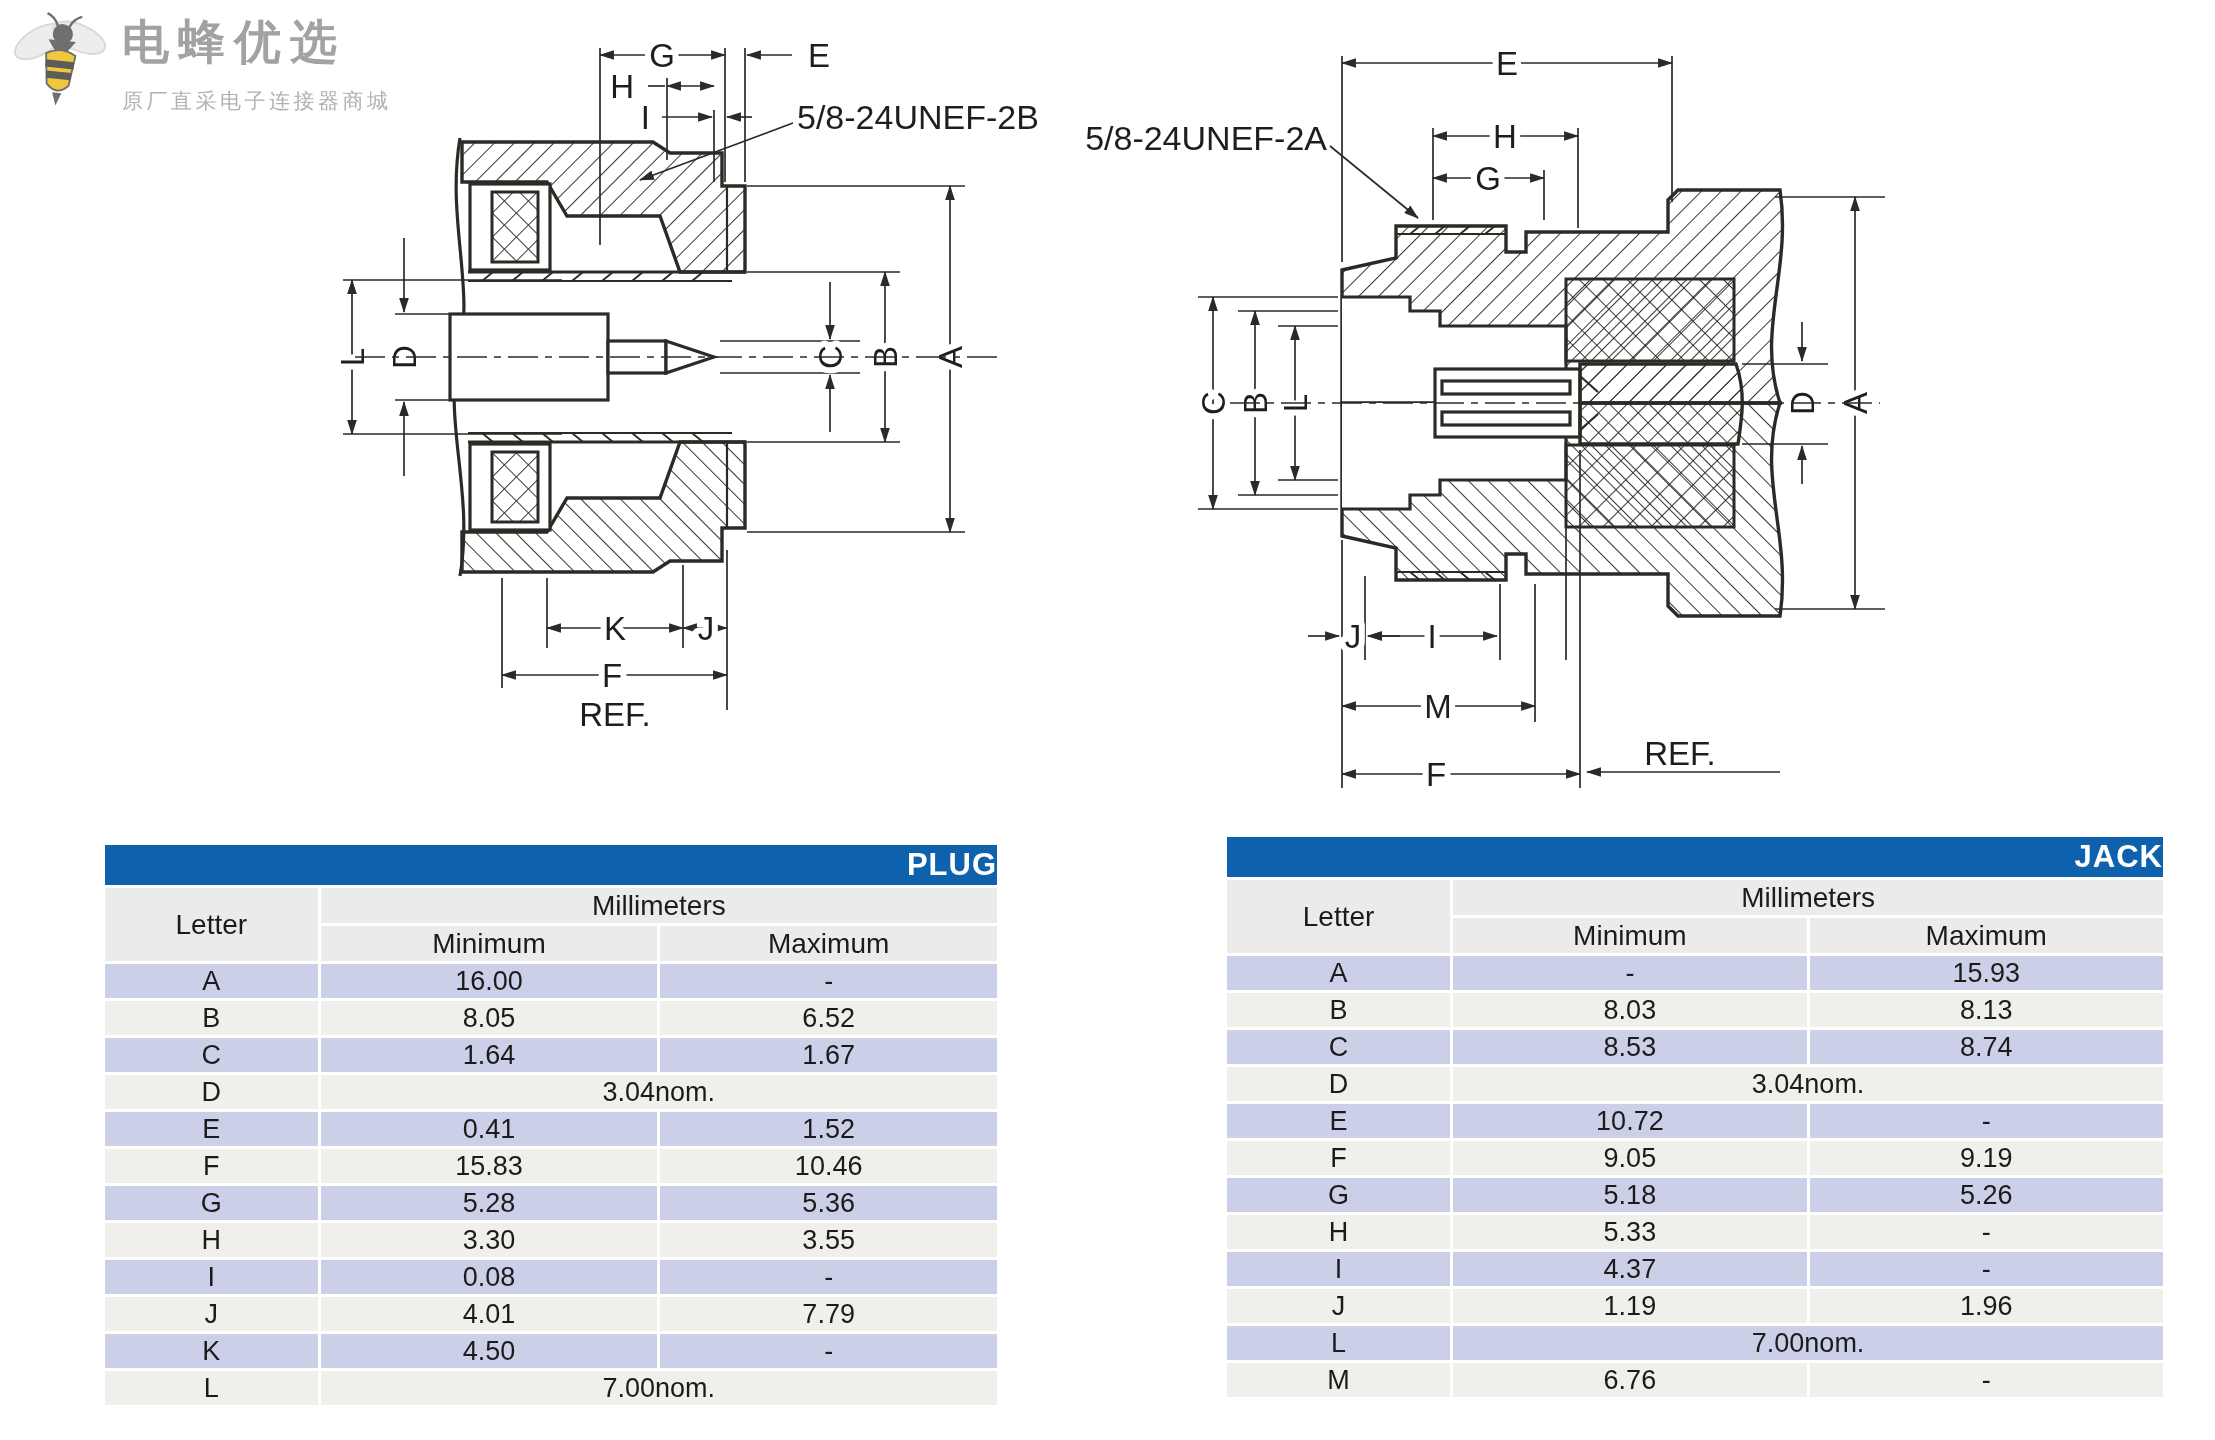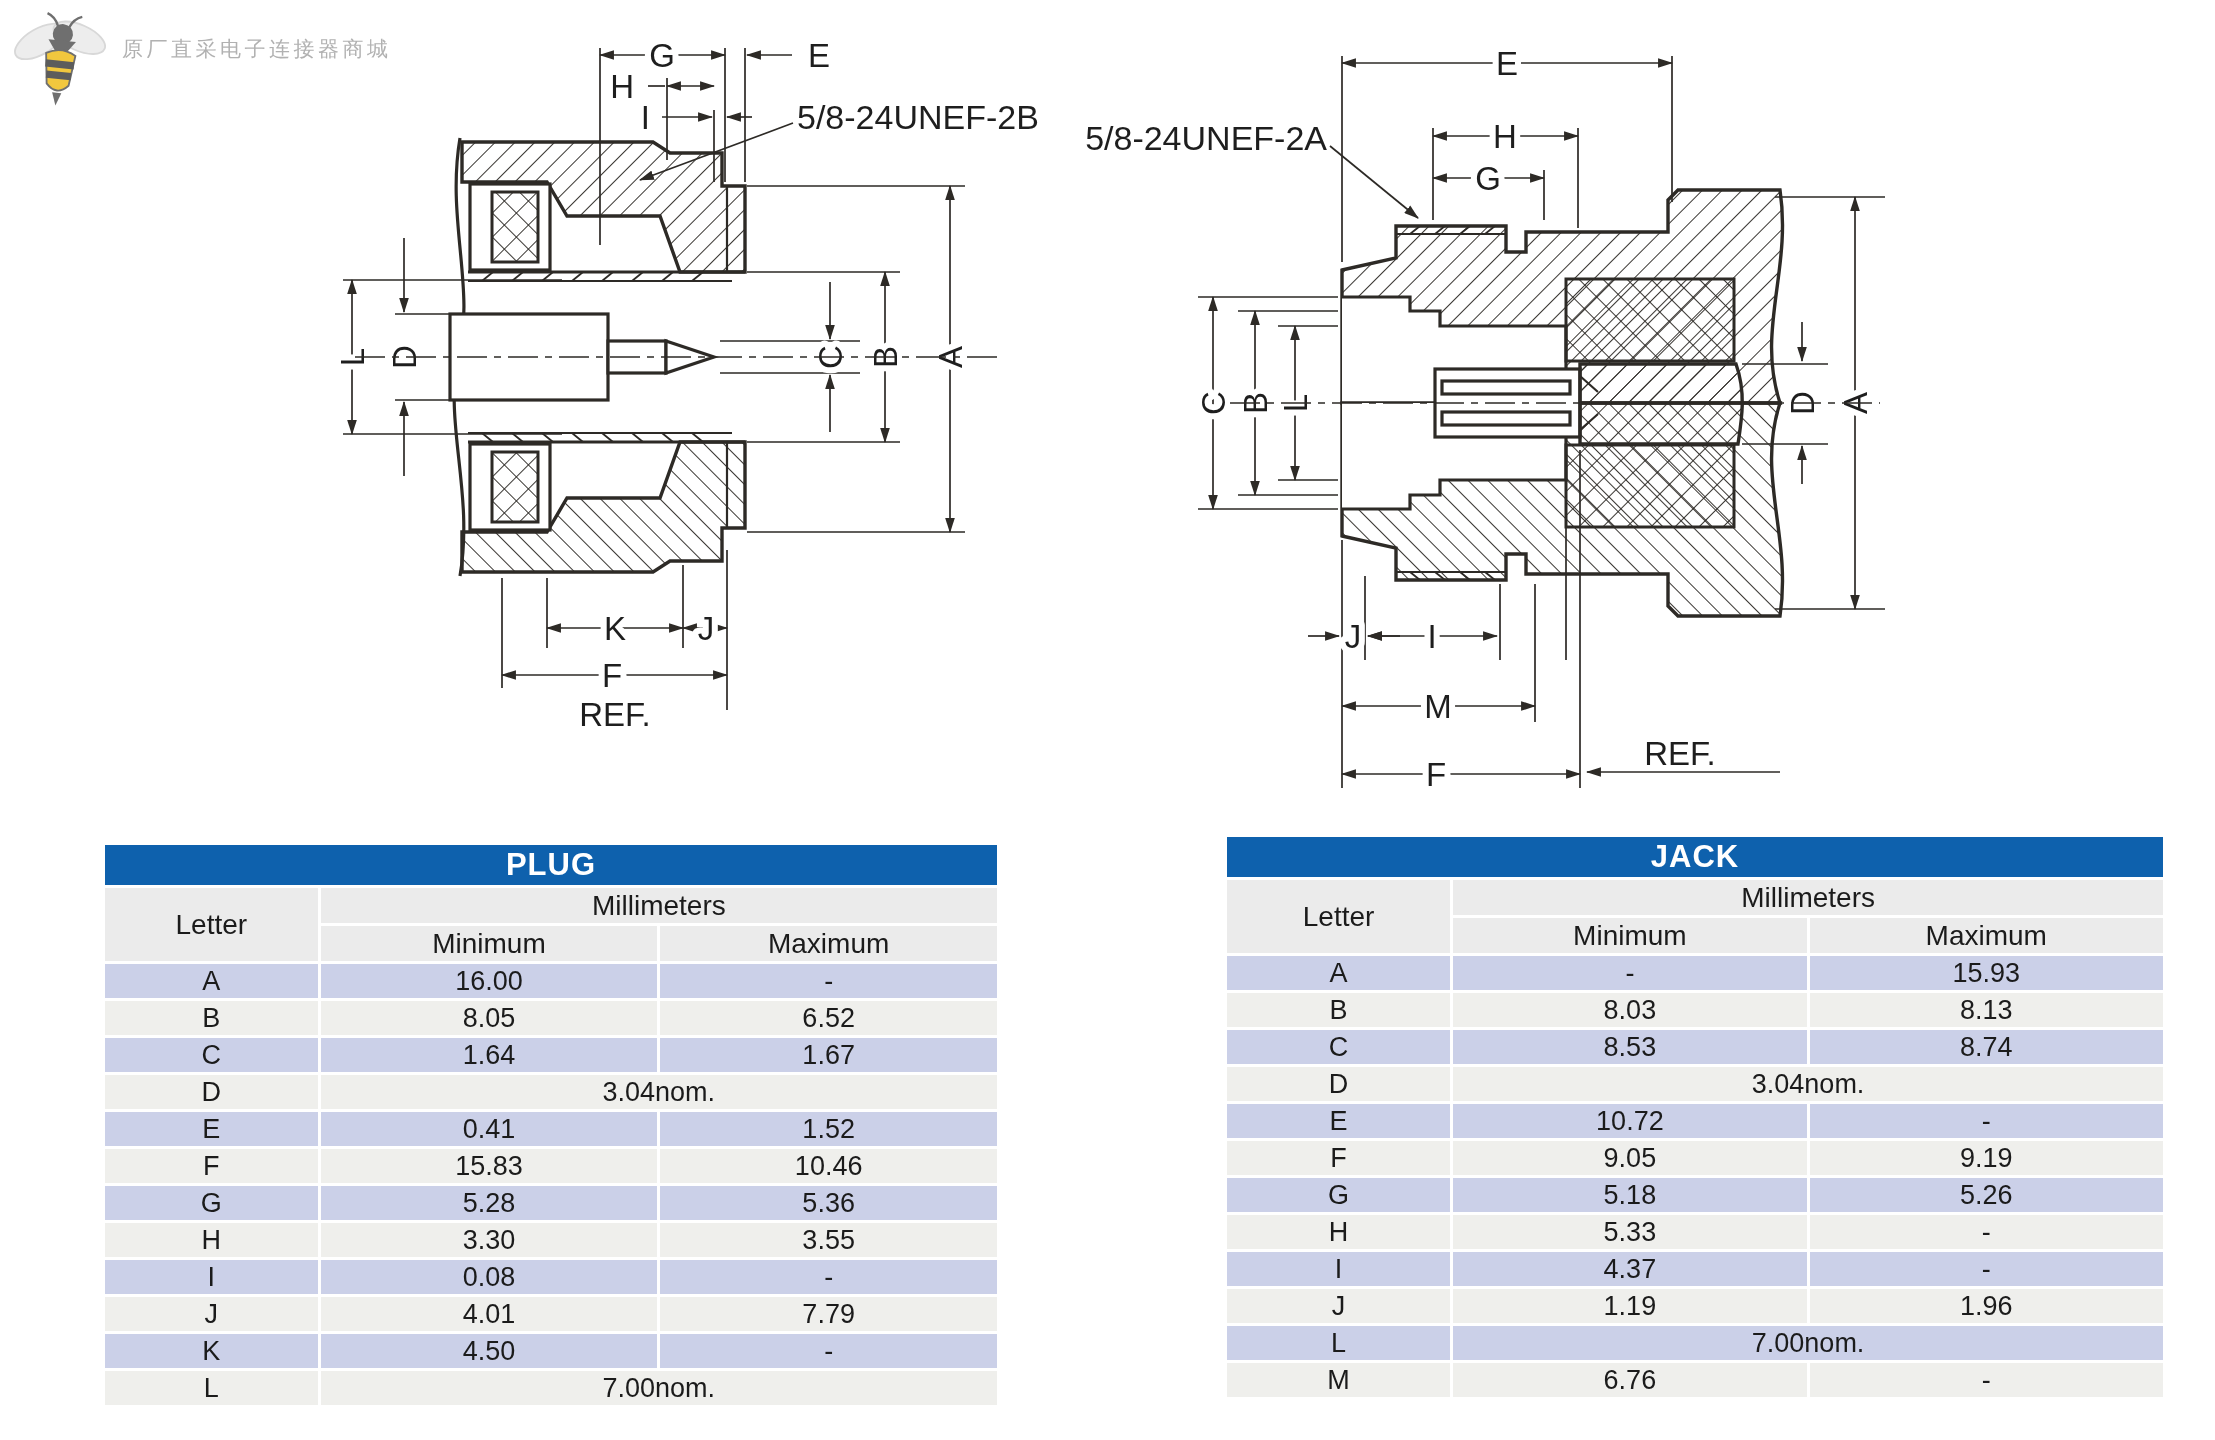--- a/index.html
+++ b/index.html
@@ -23,21 +23,21 @@
   .ln{stroke:#2d2a26;stroke-width:3.2;fill:none;}
   .ln2{stroke:#2d2a26;stroke-width:2.2;fill:none;}
   .tick{stroke:#2d2a26;stroke-width:1.8;fill:none;}
   .dim{stroke:#2d2a26;stroke-width:1.7;fill:none;}
   .ext{stroke:#2d2a26;stroke-width:1.7;fill:none;}
   .cl{stroke:#2d2a26;stroke-width:1.7;fill:none;stroke-dasharray:30 7 7 7;}
 
   
   table.spec{border-collapse:separate;border-spacing:3px;table-layout:fixed;position:absolute;}
   .spec th,.spec td{text-align:center;vertical-align:middle;color:#1b1b1b;padding:0;}
-  .spec .t-title th{background:#0e61ad;color:#ffffff;font-size:31px;font-weight:700;height:40px;letter-spacing:1px;}
+  .spec .t-title th{background:#0e61ad;color:#ffffff;font-size:31px;font-weight:700;height:40px;letter-spacing:1px;text-align:right;}
   .spec .t-head th{background:#ebebeb;font-size:28px;font-weight:400;height:35px;}
   .spec td{font-size:27px;height:34px;font-weight:400;}
   .spec tr.blue td{background:#cbd0e8;}
   .spec tr.grey td{background:#efefec;}
   #plug-table{left:102px;top:842px;width:898px;}
   #jack-table{left:1224px;top:834px;width:942px;}
 </style>
 </head>
 <body>
 
@@ -67,20 +67,21 @@
         <path d="M56,22 Q60,12 69,9" stroke="#6f6f6f" stroke-width="2.6" fill="none"></path>
         <circle cx="50" cy="30" r="11" fill="#6f6f6f"></circle>
         <path d="M35,37 L65,37 L50,58 Z" fill="#6f6f6f"></path>
         <path d="M34,52 Q50,43 66,52 L62,85 Q50,98 38,85 Z" fill="#f1c73e" stroke="#6f6f6f" stroke-width="2"></path>
         <path d="M34.5,63 L65.5,63" stroke="#5c5c5c" stroke-width="8"></path>
         <path d="M36.5,75 L63.5,75" stroke="#5c5c5c" stroke-width="8"></path>
         <path d="M45,94 L50,108 L55,94 Z" fill="#6f6f6f"></path>
       </g>
     </svg>
     <div class="logo-text">
+      <div class="brand">电蜂优选</div>
       <div class="tagline">原厂直采电子连接器商城</div>
     </div>
   </div>
 
   <svg class="dwg" style="left:300px;top:20px" width="780" height="760" viewBox="0 0 780 760">
 
     <g id="pU">
       <path class="hatched" d="M162,122 L353,122 L370,133 L422,133 L422,166 L445,166 L445,252 L380,252 L360,196 L267,196 L247,162 L162,162 Z"></path>
       <line class="ln2" x1="427" y1="166" x2="427" y2="252"></line>
       <rect class="white" x="170" y="164" width="80" height="86"></rect>

